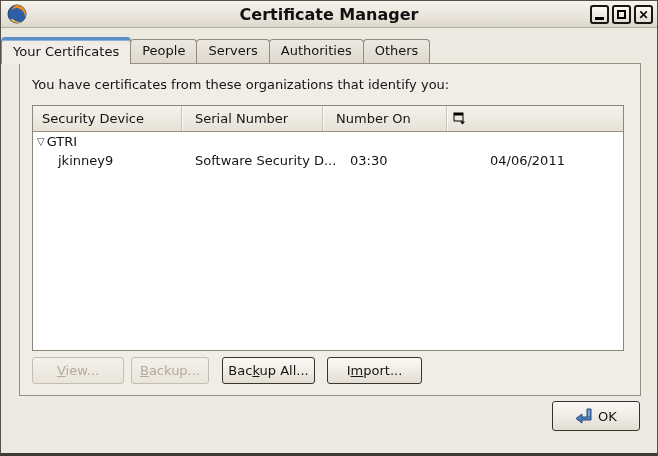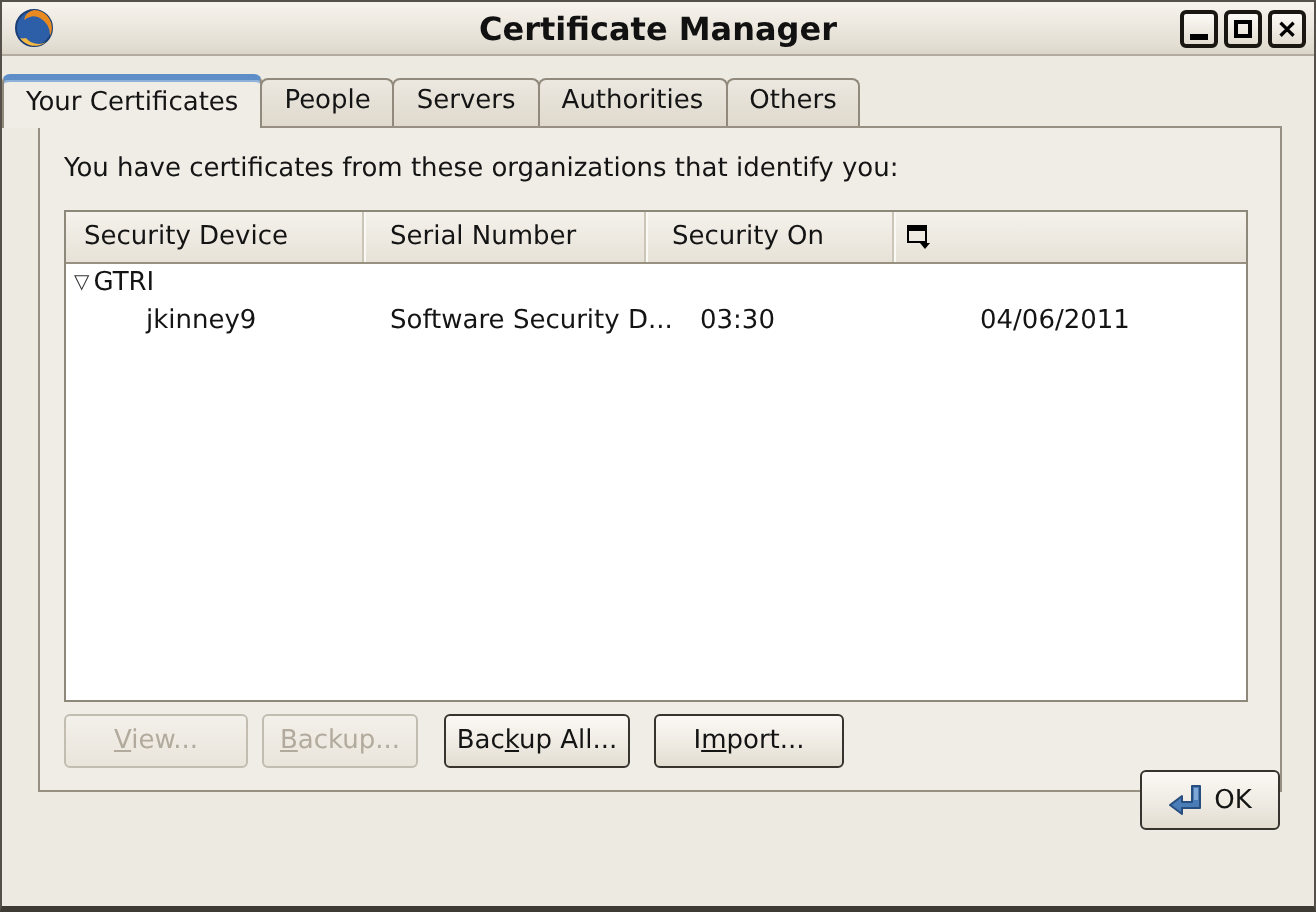--- a/index.html
+++ b/index.html
@@ -69,21 +69,21 @@
     overflow:hidden; white-space:nowrap;
   }
   .th:first-child { border-left:none; box-shadow:none; padding-left:9px; }
   .c1 { width:154px; } .c2 { width:148px; } .c3 { width:141px; } .c4 { width:124px; }
   .c5 { width:25px; display:flex; align-items:center; justify-content:center; padding-left:0; }
   .tbody { background:#fff; }
   .row { display:flex; height:19px; align-items:center; white-space:nowrap; }
   .row-group { padding-left:4px; }
   .expander { font-size:10px; margin-right:2px; color:#333; }
   .cell { overflow:hidden; white-space:nowrap; }
-  .row-cert .c1 { padding-left:40px; border:none; box-shadow:none; }
+  .row-cert .c1 { padding-left:25px; border:none; box-shadow:none; }
   .row-cert .c2 { padding-left:8px;  border:none; box-shadow:none; }
   .row-cert .c3 { padding-left:15px; border:none; box-shadow:none; }
   .row-cert .c4 { padding-left:14px; border:none; box-shadow:none; }
   
   .btn-row { position:absolute; left:12px; top:293px; display:flex; }
   .btn {
     height:27px; border:1px solid #373430; border-radius:3px;
     background:linear-gradient(#FBF9F5,#EFEBE3 55%,#E3DDD1);
     font-family:inherit; font-size:13px; color:#141414;
     display:flex; align-items:center; justify-content:center;
@@ -92,21 +92,21 @@
   .btn[disabled] {
     border-color:#C3BDB1; color:#B1AA9D;
     background:linear-gradient(#F3F0EA,#EAE5DB);
   }
   .key { text-decoration:underline; }
   #btn-view { width:92px; } #btn-backup { width:78px; margin-left:7px; }
   #btn-backup-all { width:93px; margin-left:13px; } #btn-import { width:95px; margin-left:12px; }
   #btn-delete { width:80px; margin-left:13px; }
   
   .ok-btn {
-    position:absolute; right:17px; top:384px; width:70px; height:30px;
+    position:absolute; right:17px; top:400px; width:88px; height:30px;
     gap:5px;
   }
 </style>
 </head>
 <body>
 
 <div class="window">
 
   <div class="titlebar">
     <div class="titlebar-title">Certificate Manager</div>
@@ -137,21 +137,21 @@
     <div class="tab">Others</div>
   </div>
 
   <div class="panel">
     <div class="description">You have certificates from these organizations that identify you:</div>
 
     <div class="table">
       <div class="thead">
         <div class="th c2">Security Device</div>
         <div class="th c3">Serial Number</div>
-        <div class="th c4">Security On</div>
+        <div class="th c4">Number On</div>
         <div class="th c5">
           <svg width="13" height="13" viewBox="0 0 13 13">
             <rect x="1" y="1" width="9" height="8" fill="none" stroke="#000" stroke-width="1"></rect>
             <rect x="1" y="1" width="9" height="2.5" fill="#000"></rect>
             <path d="M7 9.5 h5 l-2.5 3 Z" fill="#000"></path>
           </svg>
         </div>
       </div>
       <div class="tbody">
         <div class="row row-group">

